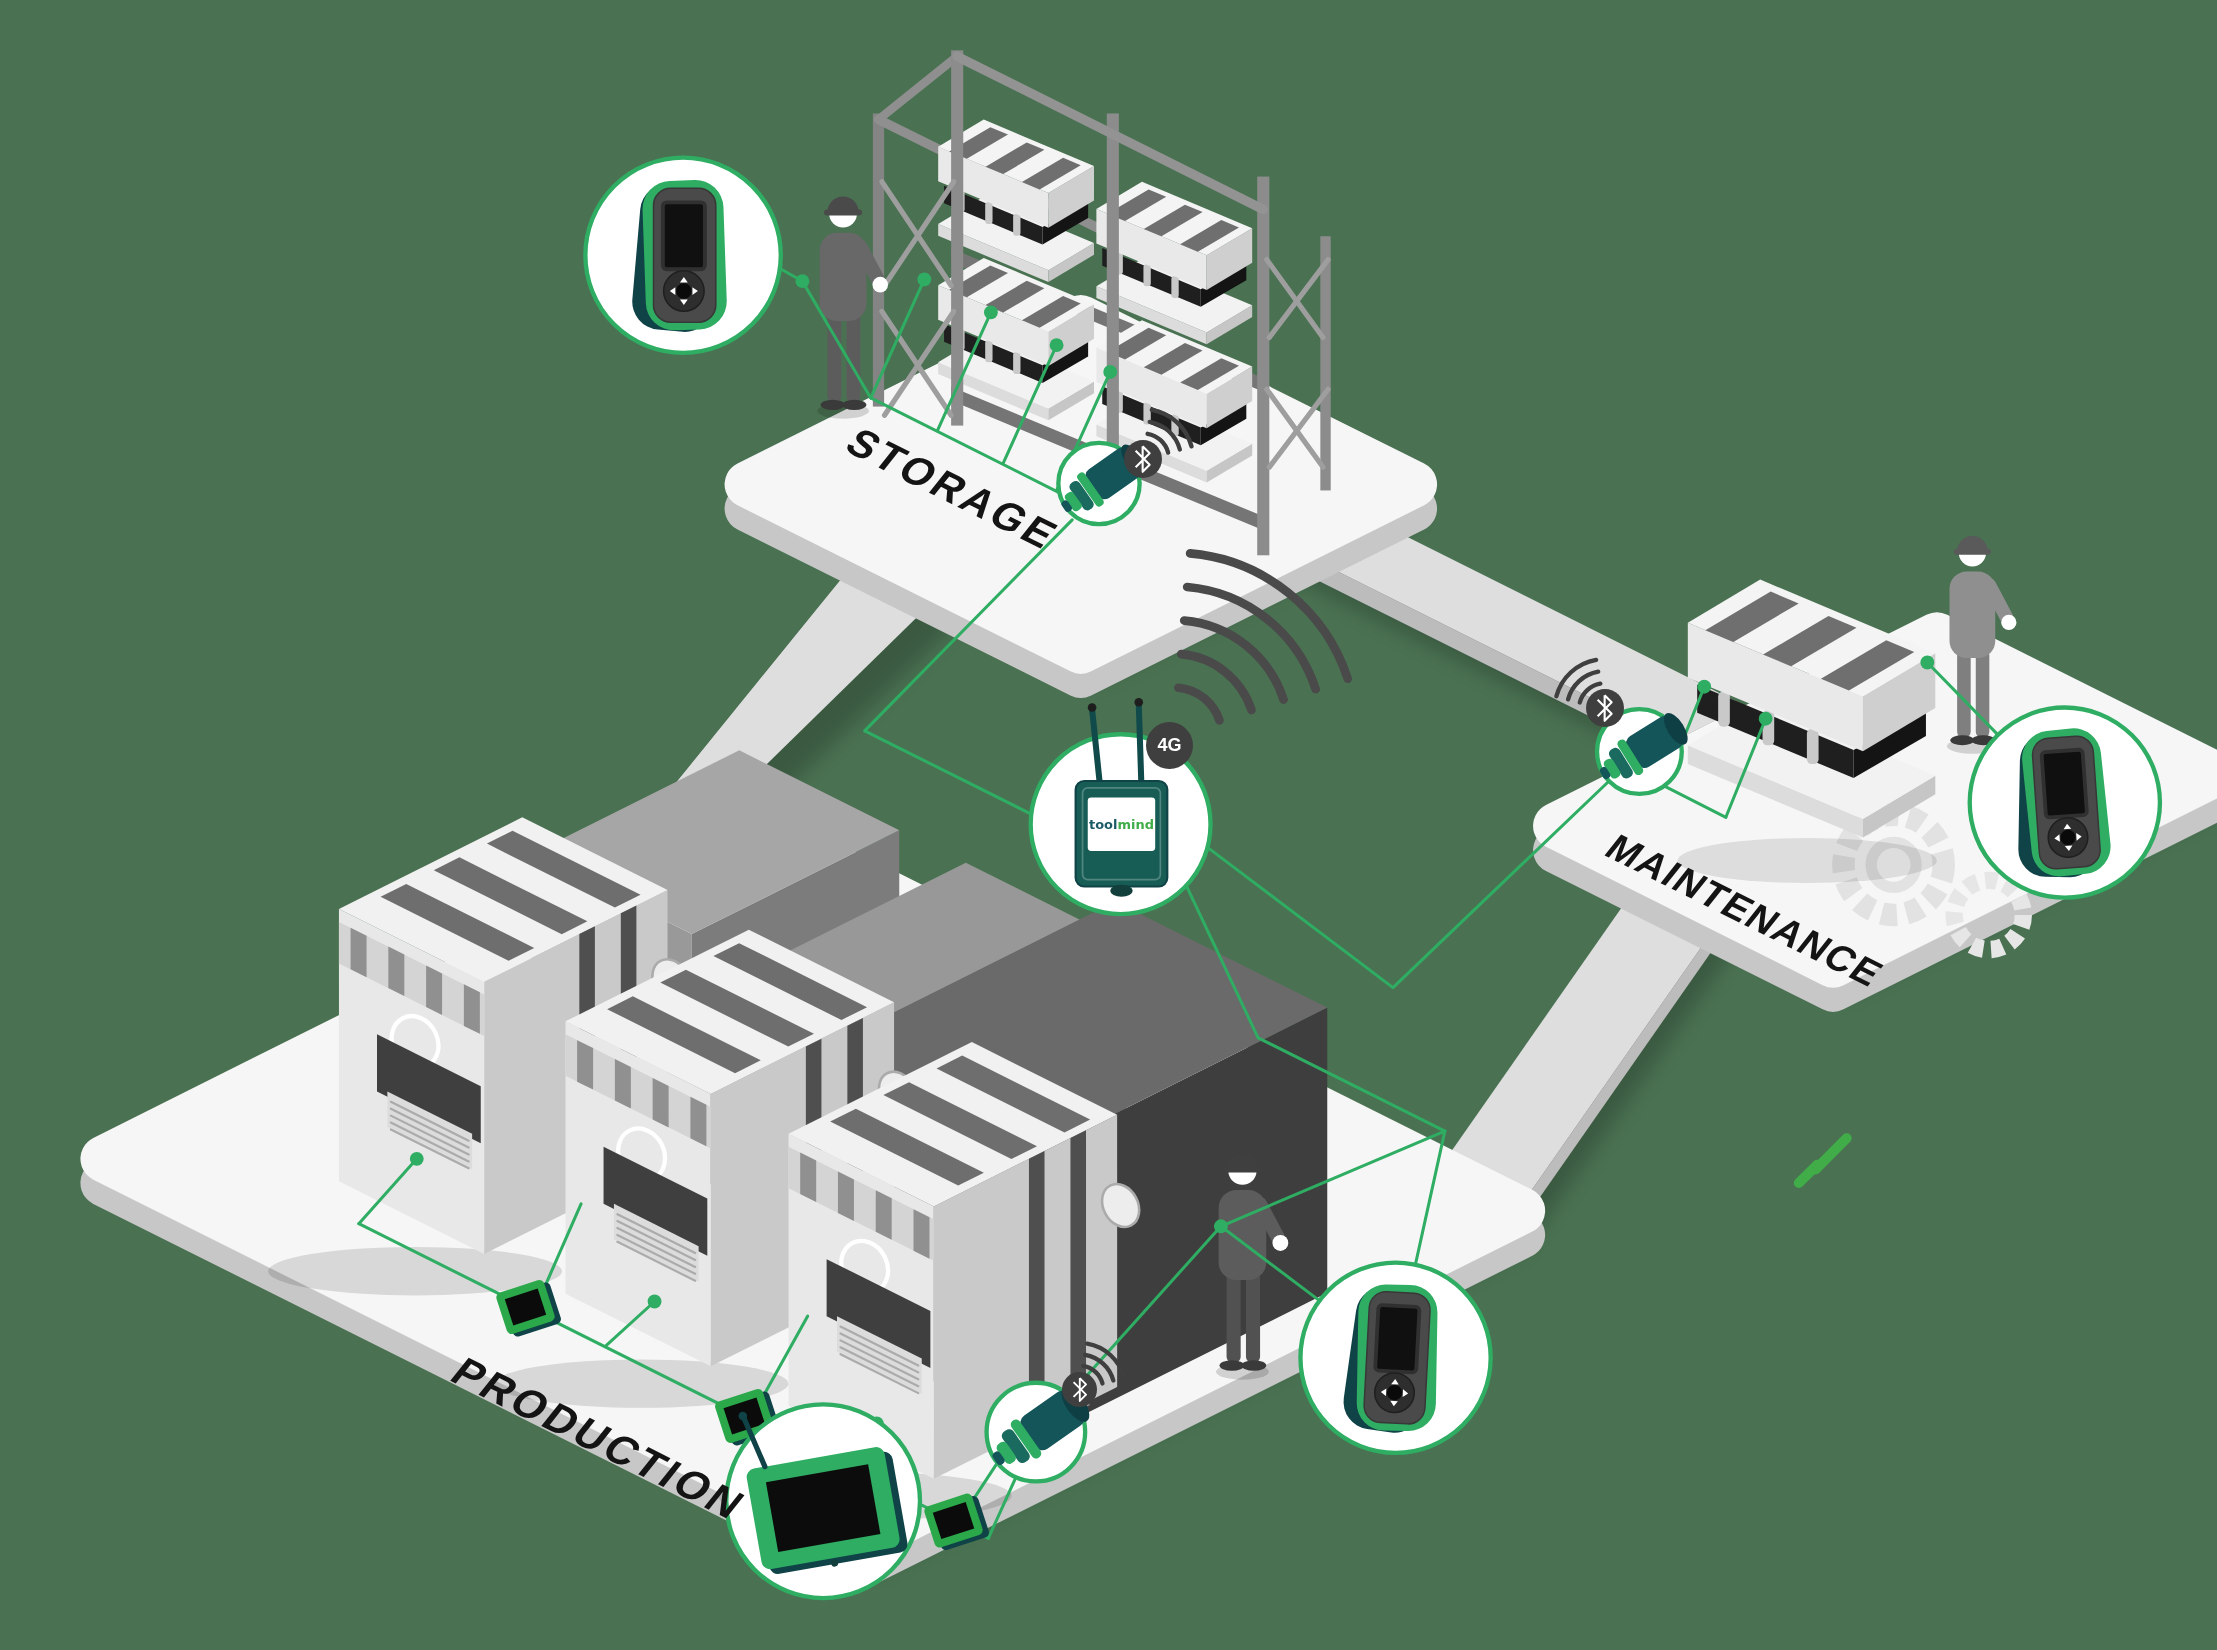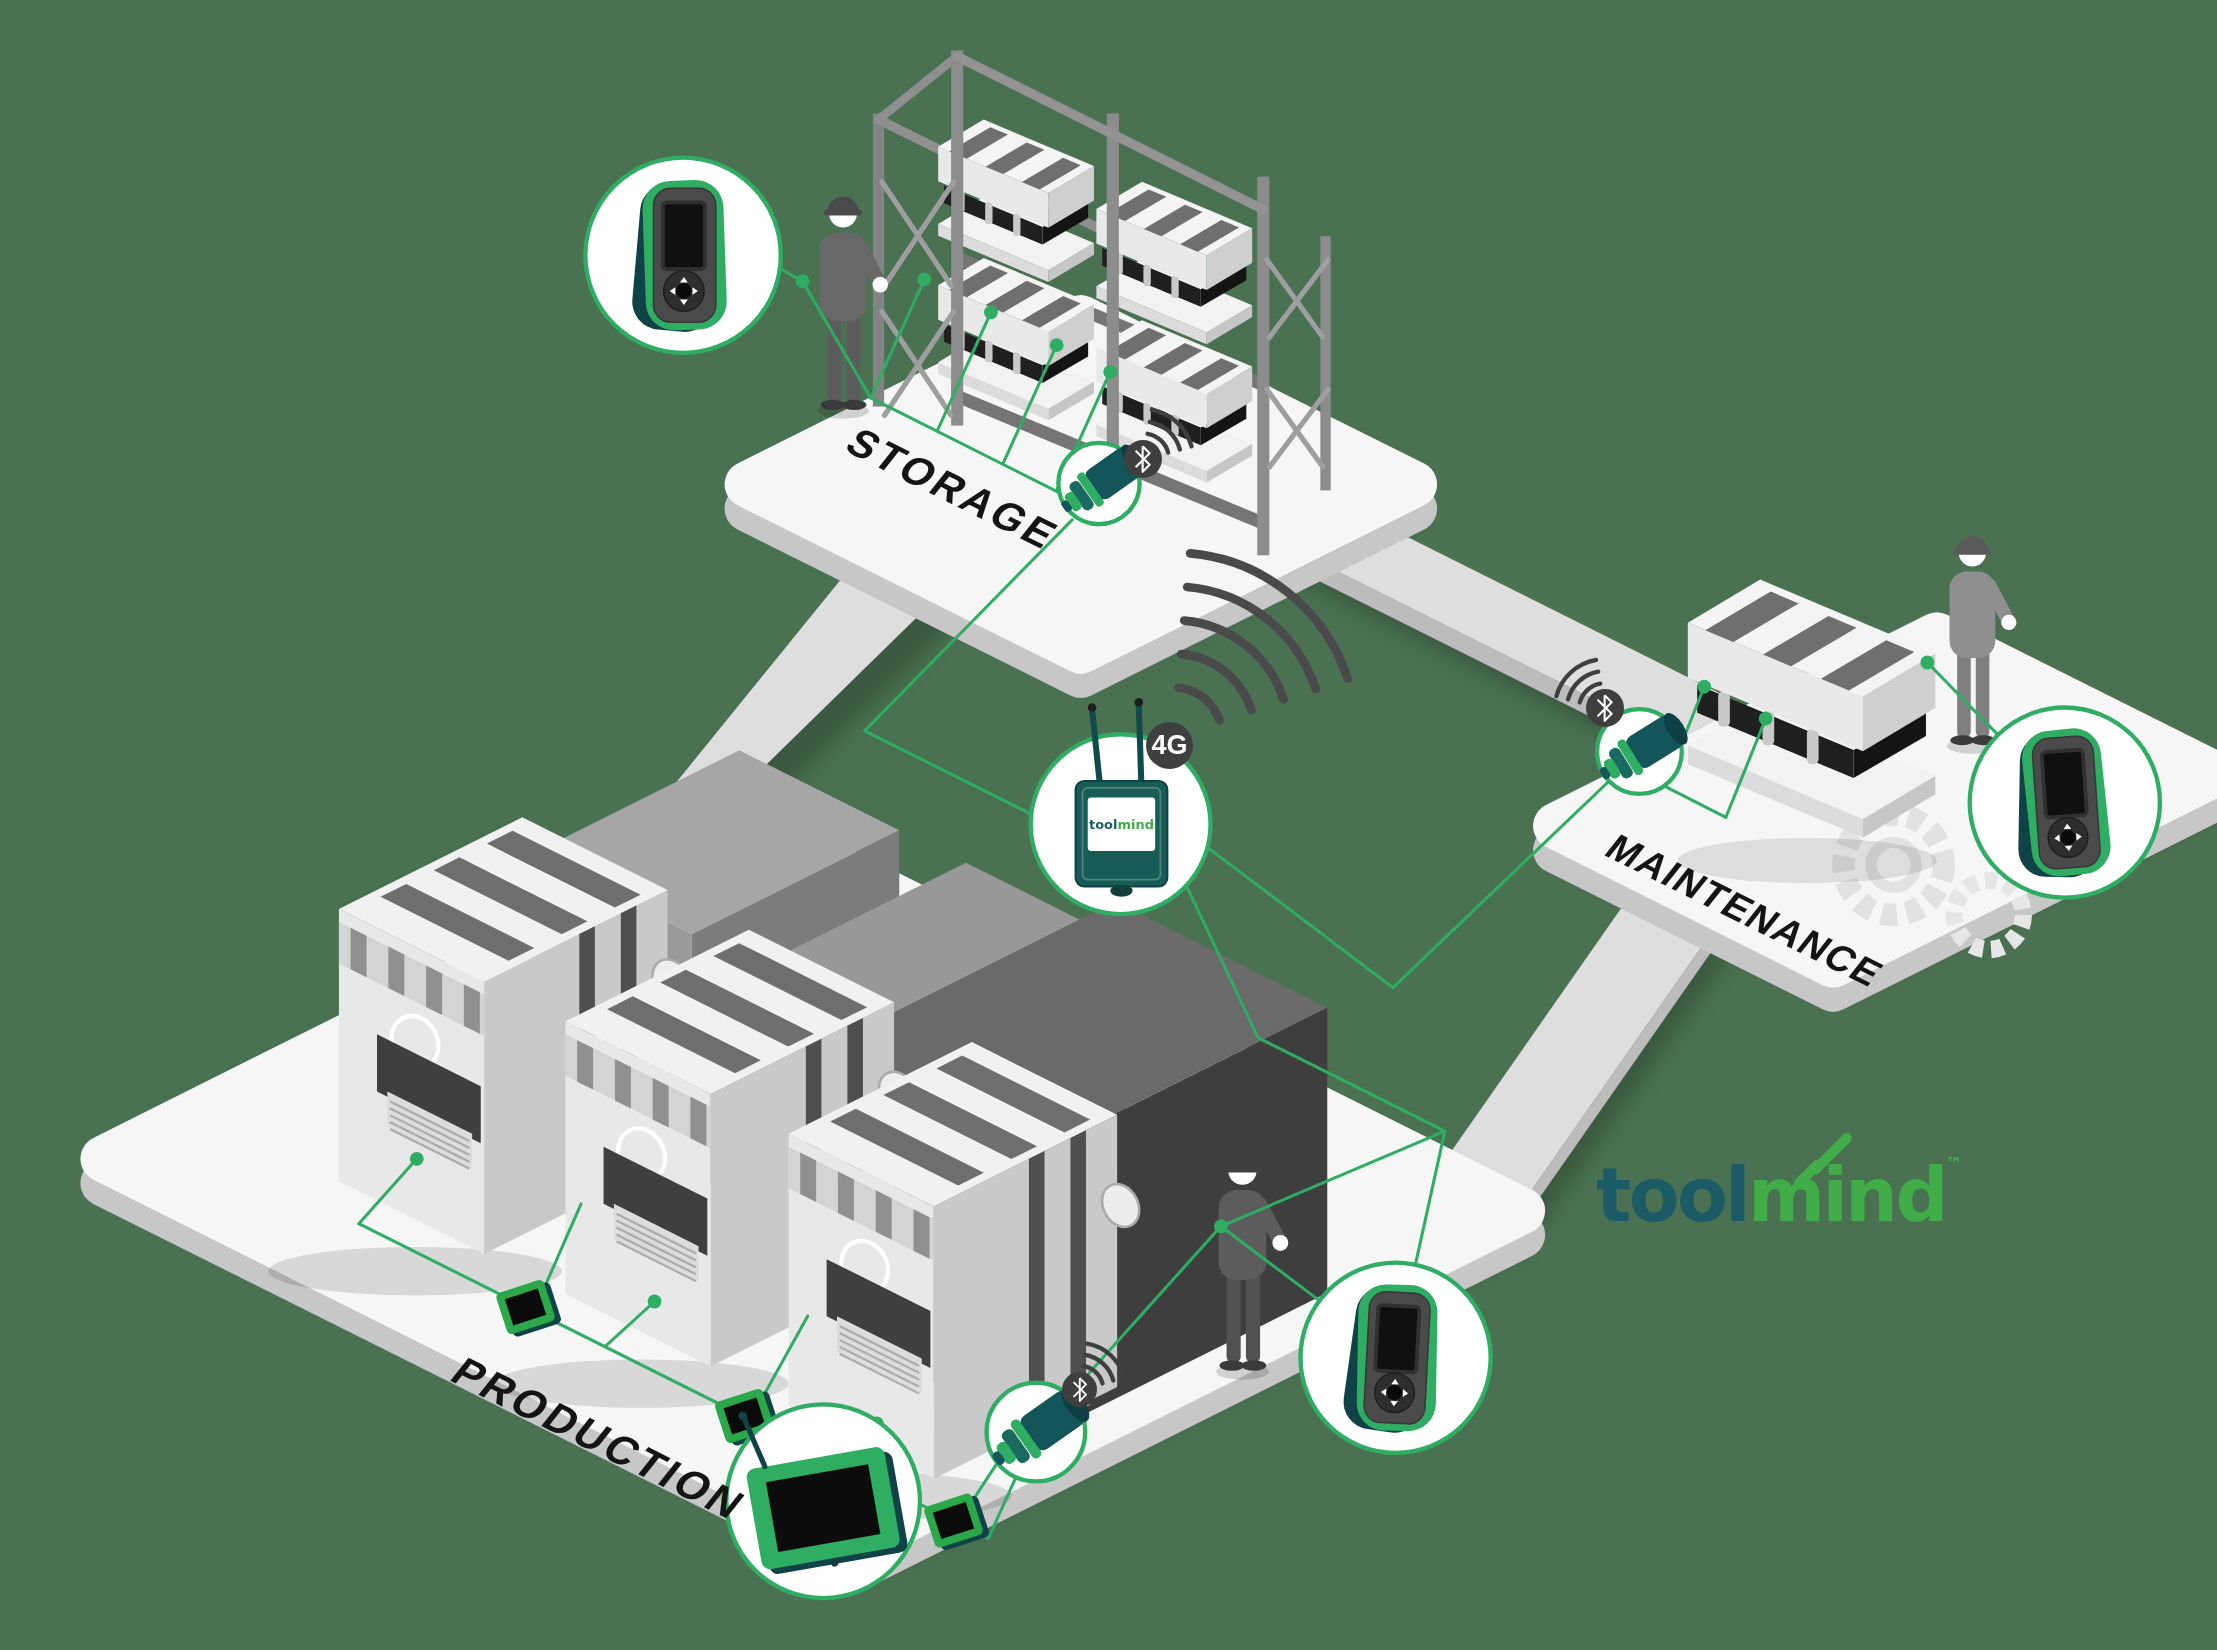--- a/index.html
+++ b/index.html
@@ -9,21 +9,21 @@
   .zlabel{
     position:absolute;color:var(--c-label_black,#141414);
     font-family:"Liberation Sans",sans-serif;font-weight:bold;
     transform-origin:0 0;white-space:nowrap;
   }
   #lbl-storage{left:866px;top:420px;font-size:41px;letter-spacing:3.5px;transform:rotate(26.5deg) skewX(-12deg);}
   #lbl-maintenance{left:1624px;top:827px;font-size:38px;letter-spacing:1.7px;transform:rotate(26.5deg) skewX(-12deg);}
   #lbl-production{left:472px;top:1349px;font-size:42px;letter-spacing:3.5px;transform:rotate(26.5deg) skewX(-12deg);}
   #badge-4g{
     position:absolute;left:1146px;top:722px;width:47px;height:47px;border-radius:50%;
-    background:var(--c-badge_gray,#3F3F3F);color:#fff;font-weight:bold;font-size:27px;
+    background:var(--c-badge_gray,#3F3F3F);color:#fff;font-weight:bold;font-size:18px;
     display:flex;align-items:center;justify-content:center;letter-spacing:0px;text-align:center;
   }
   .bt-badge{position:absolute;border-radius:50%;background:var(--c-badge_gray,#3F3F3F);
     display:flex;align-items:center;justify-content:center;}
   #bt-storage{left:1124px;top:440px;width:38px;height:38px;}
   #bt-maintenance{left:1586px;top:689px;width:38px;height:38px;}
   #bt-production{left:1062px;top:1372px;width:35px;height:35px;}
   #logo{position:absolute;left:1596px;top:1152px;font-family:"DejaVu Sans",sans-serif;
     font-weight:bold;font-size:74px;letter-spacing:-2.6px;white-space:nowrap;}
   #logo .lg-tool{color:var(--c-logo_teal,#1A5B66);}
@@ -500,17 +500,16 @@
     <svg width="17.3" height="28" viewBox="0 0 14 24">
         <path d="M7 1 V23 L13 17 L1 5 M1 19 L13 7 L7 1" stroke="#fff" stroke-width="1.8" fill="none" stroke-linejoin="round"></path>
       </svg>
   </div>
   <div class="bt-badge" id="bt-production">
     <svg width="15.6" height="25" viewBox="0 0 14 24">
         <path d="M7 1 V23 L13 17 L1 5 M1 19 L13 7 L7 1" stroke="#fff" stroke-width="1.8" fill="none" stroke-linejoin="round"></path>
       </svg>
   </div>
 
-  <div id="logo"><span class="lg-tool">tool</span><span class="lg-mind">mind</span><sup class="lg-tm">™</sup></div>
   <i class="mark" id="mark-small"></i>
   <i class="mark" id="mark-big"></i>
 </div>
 
 
 </body></html>

